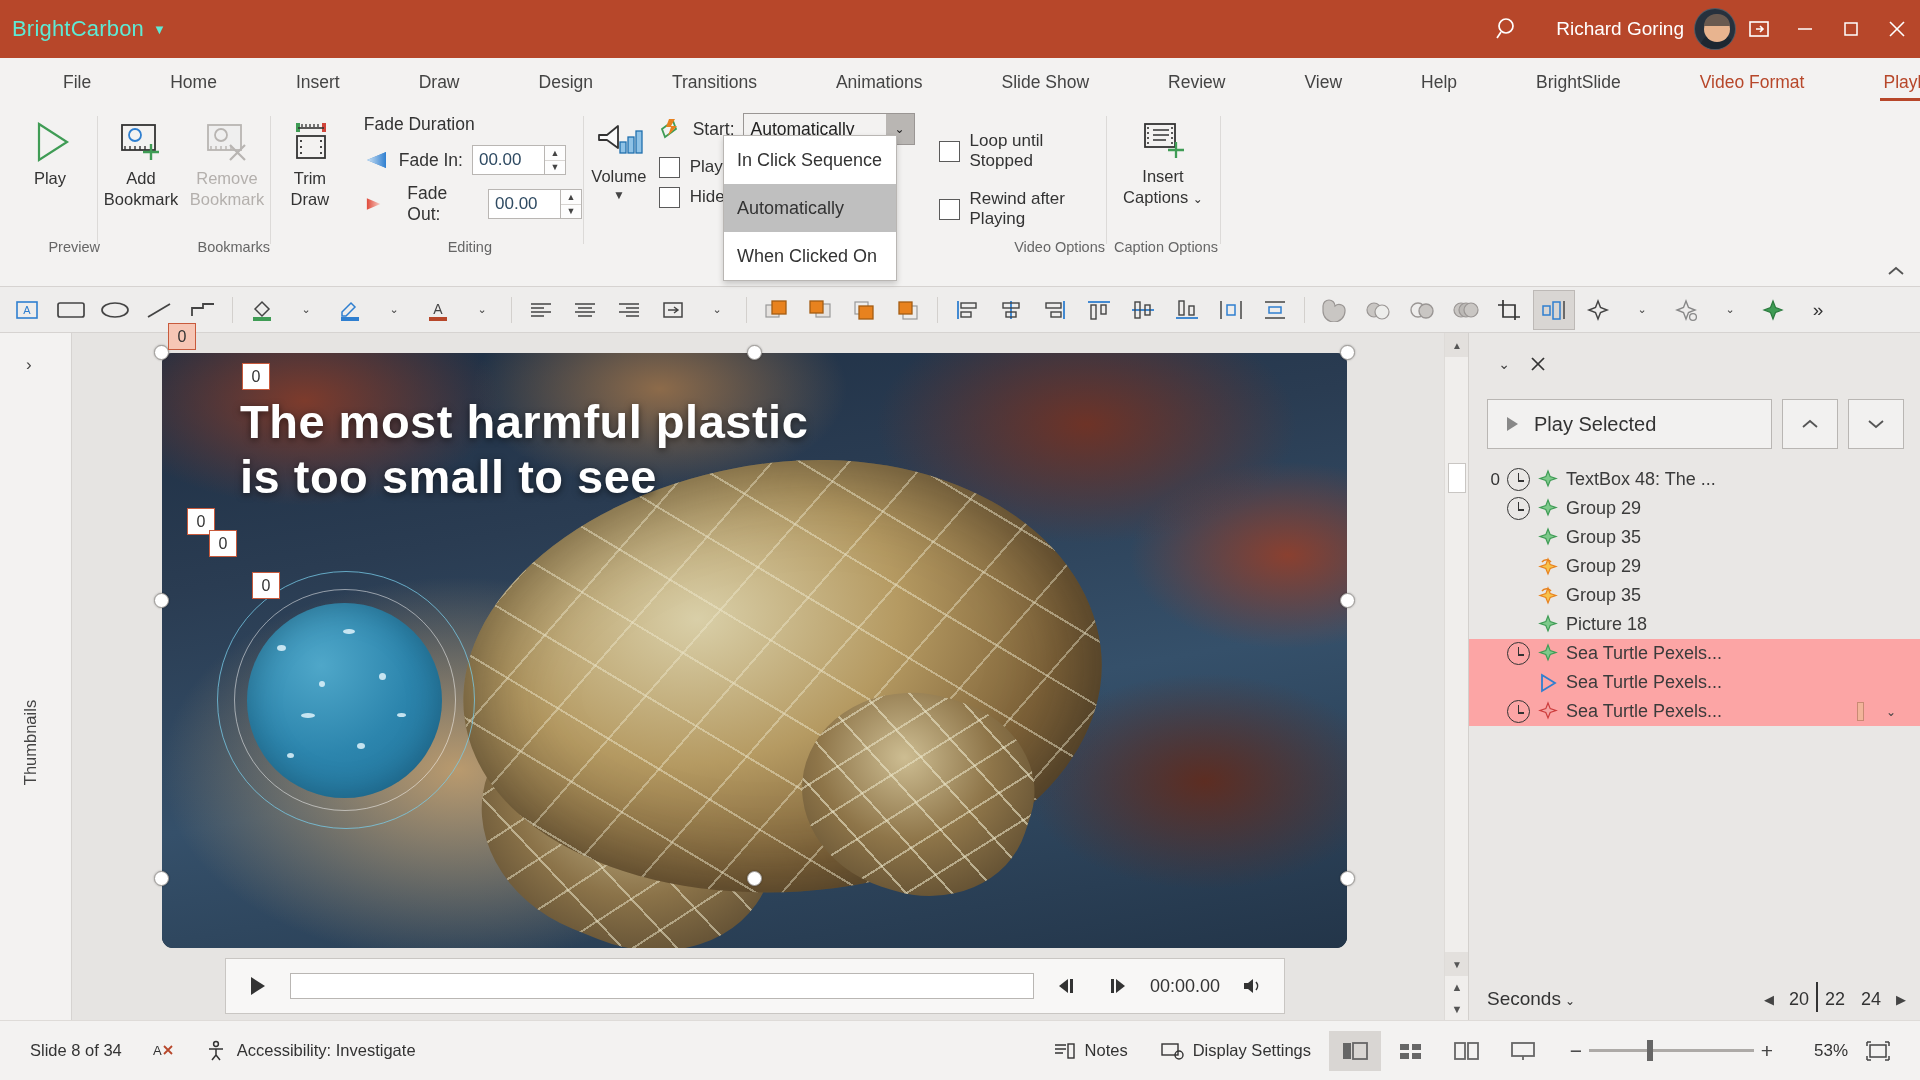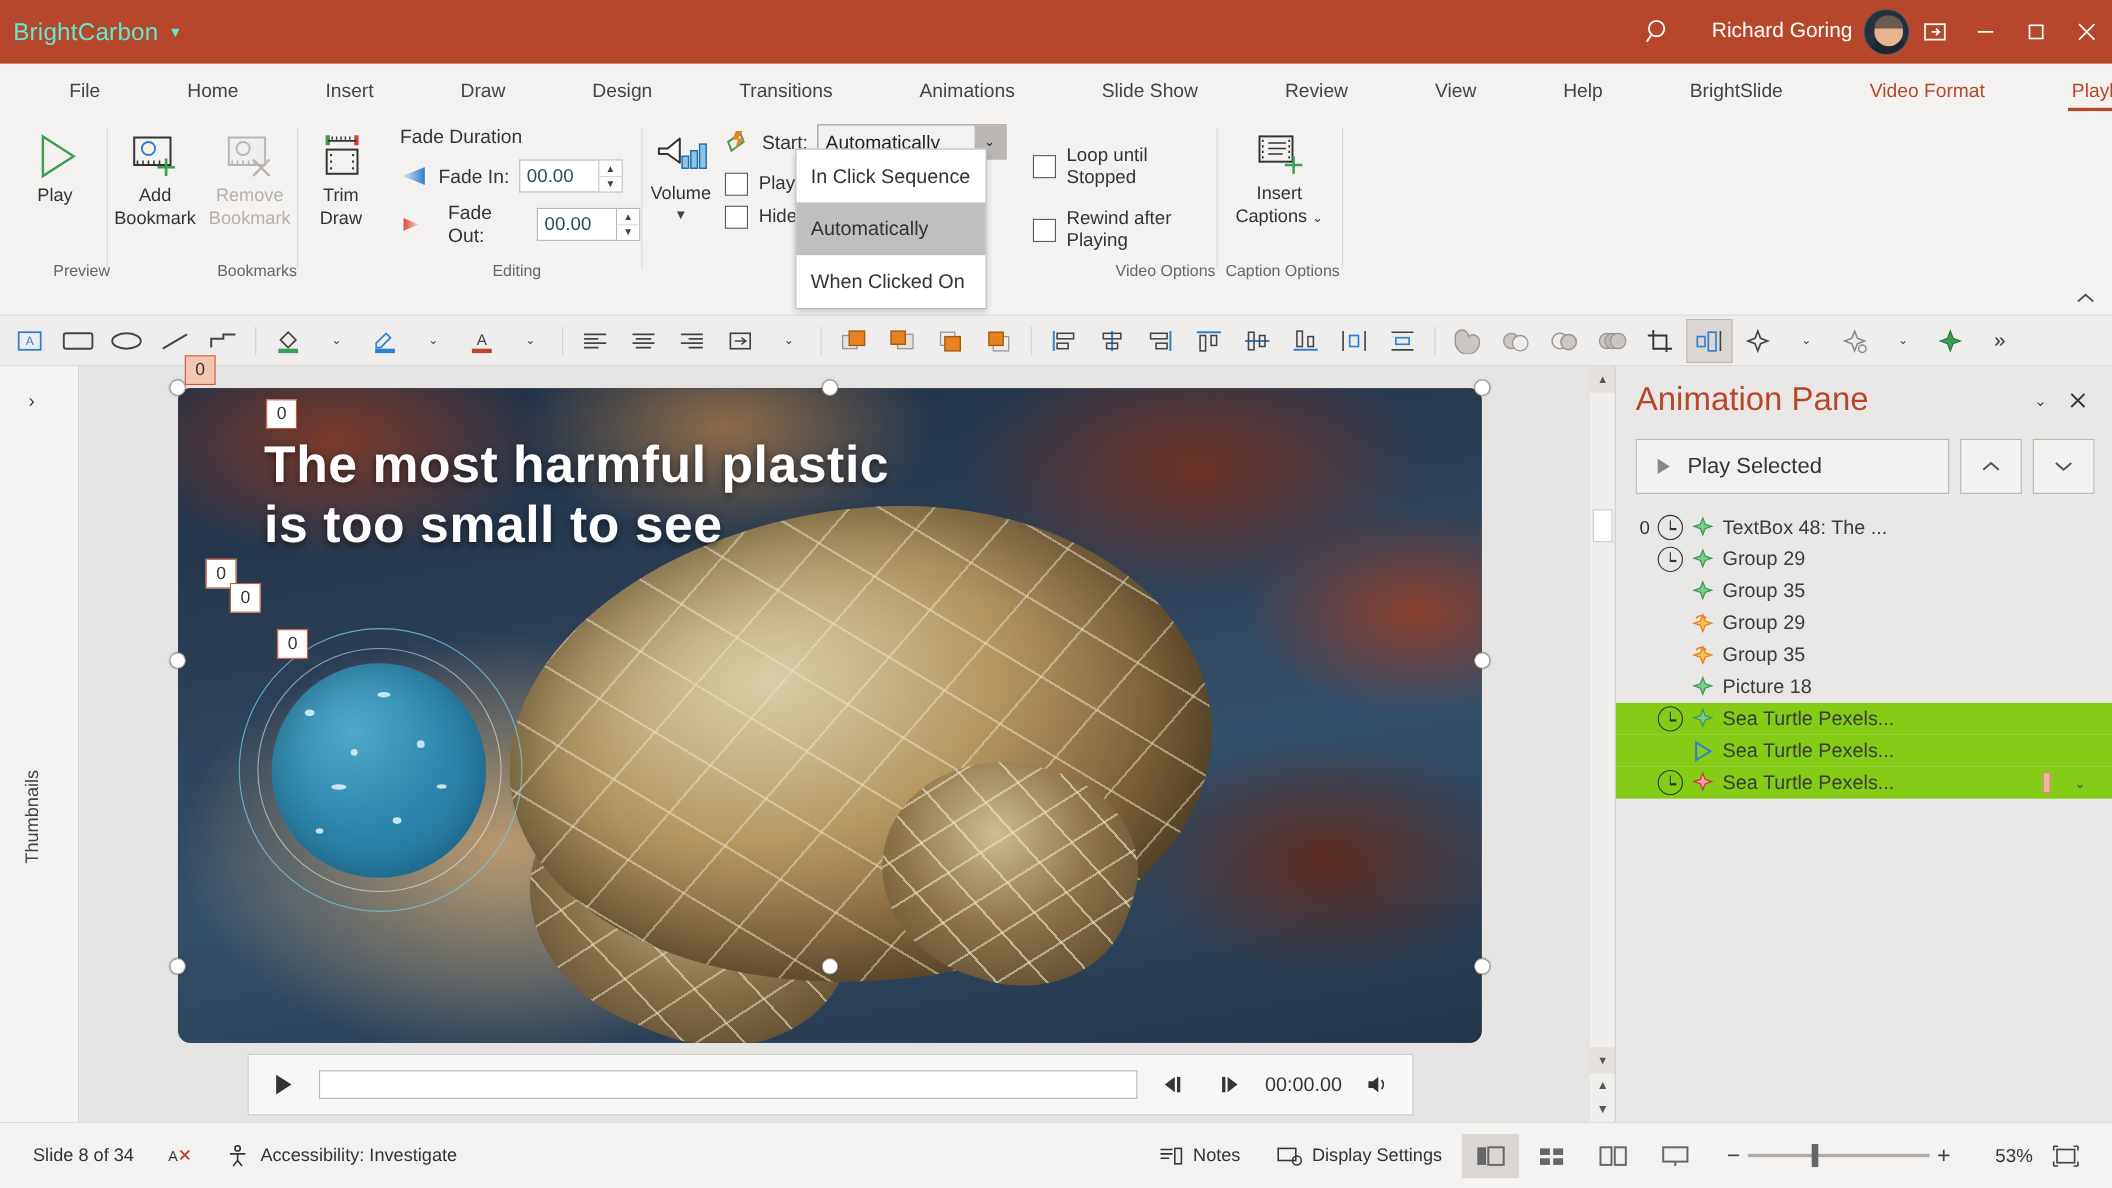--- a/index.html
+++ b/index.html
@@ -226,21 +226,21 @@
   .ap-title { font-size:30px; color:#b7472a; flex:1; }
   .ap-ico { width:34px; height:34px; display:flex; align-items:center; justify-content:center; color:#444; }
   .ap-toolrow { display:flex; align-items:center; padding:18px 16px 0 18px; gap:10px; }
   .ap-play {
     flex:1; height:50px; border:1px solid #b9b6b3; background:#f2f1f0;
     display:flex; align-items:center; gap:14px; padding-left:16px; font-size:20px; color:#333;
   }
   .ap-arrowbtn { width:56px; height:50px; border:1px solid #b9b6b3; background:#f2f1f0; display:flex; align-items:center; justify-content:center; }
   .ap-list { margin-top:16px; }
   .ap-row { display:flex; align-items:center; height:29px; padding-left:18px; gap:7px; font-size:18px; color:#3b3b3b; position:relative; }
-  .ap-row.sel { background:#84cc16; }
+  .ap-row.sel { background:#fca5a5; }
   .ap-num { width:13px; font-size:17px; color:#333; text-align:right; }
   .ap-clock { width:23px; height:23px; border:1.6px solid #333; border-radius:50%; position:relative; flex:none; }
   .ap-clock:before { content:""; position:absolute; left:9.5px; top:4px; width:1.6px; height:8px; background:#333; }
   .ap-clock:after { content:""; position:absolute; left:10px; top:11px; width:6px; height:1.6px; background:#333; }
   .ap-spacer { width:23px; flex:none; }
   .ap-label { white-space:nowrap; overflow:hidden; }
   .ap-bar { position:absolute; right:56px; width:7px; height:19px; border:1px solid #c98a74; background:#f2b49a; }
   .ap-rowcaret { position:absolute; right:24px; font-size:12px; color:#444; }
 
   .ap-footer { position:absolute; left:0; right:0; bottom:10px; display:flex; align-items:center; padding:0 14px 0 18px; }
@@ -849,21 +849,20 @@
       <div class="vs-bottom">
         <div class="vs-btn">▼</div>
         <div class="vs-small">▲</div>
         <div class="vs-small">▼</div>
       </div>
     </div>
   </div>
 
   <div class="animpane">
     <div class="ap-head">
-      <div class="ap-title">Animation Pane</div>
       <div class="ap-ico">
           <span style="font-size:14px;">⌄</span>
         </div>
       <div class="ap-ico">
         <svg width="20" height="20" viewBox="0 0 20 20">
             <line x1="4" y1="4" x2="16" y2="16" stroke="#333" stroke-width="1.7"></line>
             <line x1="16" y1="4" x2="4" y2="16" stroke="#333" stroke-width="1.7"></line>
           </svg>
       </div>
     </div>
@@ -968,20 +967,32 @@
         <span class="ap-clock"></span>
         <svg width="22" height="22" viewBox="0 0 22 22">
             <path d="M11 2l2.2 5.6L19 9.5l-5.8 2L11 17l-2.2-5.5L3 9.5l5.8-1.9z" fill="#f5a3a3" stroke="#cc3b3b" stroke-width="1.2"></path>
           </svg>
         <span class="ap-label">Sea Turtle Pexels...</span>
         <span class="ap-bar"></span>
         <span class="ap-rowcaret">⌄</span>
       </div>
     </div>
 
+    <div class="ap-footer">
+      <div class="ap-seconds">
+        <span>Seconds</span><span style="font-size:12px; margin-left:4px;">⌄</span>
+      </div>
+      <div class="ap-ruler">
+        <span style="font-size:13px; color:#444; padding-right:6px;">◀</span>
+        <span class="ap-tick">20</span>
+        <span class="ap-tick cursor">22</span>
+        <span class="ap-tick">24</span>
+        <span style="font-size:13px; color:#444; padding-left:6px;">▶</span>
+      </div>
+    </div>
   </div>
 
   <div class="statusbar">
     <div class="sb-item">
       <span>Slide 8 of 34</span>
     </div>
     <div class="sb-item">
       <svg width="26" height="22" viewBox="0 0 26 22">
           <text x="3" y="15" font-size="13" fill="#333" font-family="Liberation Sans">A</text>
           <path d="M14 6l8 8M22 6l-8 8" stroke="#b7472a" stroke-width="1.8"></path>

